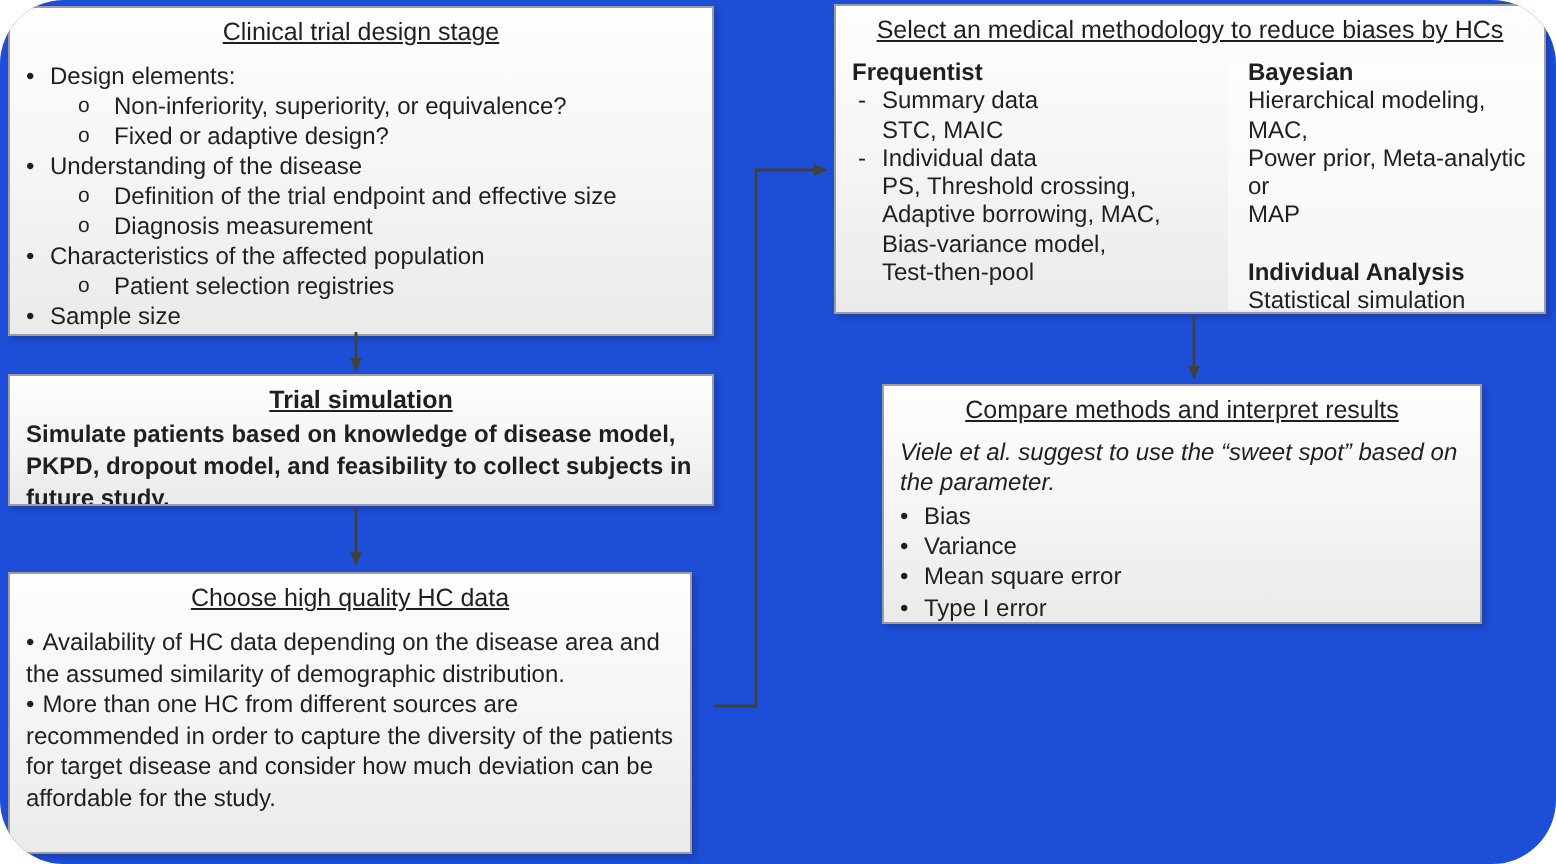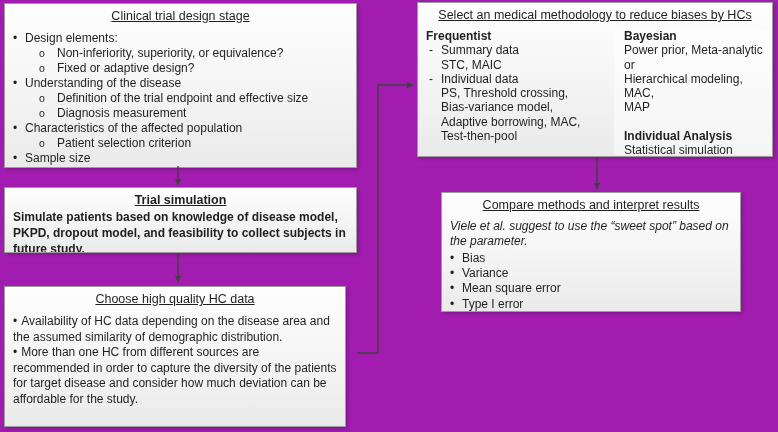--- a/index.html
+++ b/index.html
@@ -1,18 +1,18 @@
 <!DOCTYPE html>
 <html><head>
 <meta charset="utf-8">
 <style>
   html,body{margin:0;padding:0;background:#ffffff;}
   .canvas{
-    position:relative;width:778px;height:432px;background:#a21caf;
-    font-family:"Liberation Sans", sans-serif;color:#1f1f1f;overflow:hidden;
+    position:relative;width:778px;height:432px;background:#1d4ed8;
+    font-family:"Liberation Sans", sans-serif;color:#1f1f1f;overflow:hidden;border-radius:32px;
   }
   .fbox{
     position:absolute;box-sizing:border-box;
     border:1px solid #9d9d9d;
     background:linear-gradient(180deg,#fefefe 0%,#f4f4f4 55%,#eaeaea 100%);
     box-shadow:2px 2px 3px rgba(0,0,0,0.18);
     font-size:12px;overflow:hidden;
   }
   .btitle{
     text-align:center;text-decoration:underline;
@@ -83,21 +83,21 @@
       <div class="row lvl2">
           <span class="mk">o</span>
           <span class="txt">Diagnosis measurement</span>
         </div>
       <div class="row lvl1">
           <span class="mk">•</span>
           <span class="txt">Characteristics of the affected population</span>
         </div>
       <div class="row lvl2">
           <span class="mk">o</span>
-          <span class="txt">Patient selection criterion</span>
+          <span class="txt">Patient selection registries</span>
         </div>
       <div class="row lvl1">
           <span class="mk">•</span>
           <span class="txt">Sample size</span>
         </div>
     </div>
   </div>
 
   <div class="fbox" id="box2">
     <div class="btitle">Trial simulation</div>
@@ -120,28 +120,28 @@
         <div class="fl-row">
             <span class="dash">-</span>
             <span>Summary data</span>
           </div>
         <div class="fl-cont">STC, MAIC</div>
         <div class="fl-row">
             <span class="dash">-</span>
             <span>Individual data</span>
           </div>
         <div class="fl-cont">PS, Threshold crossing,</div>
+        <div class="fl-cont">Adaptive borrowing, MAC,</div>
         <div class="fl-cont">Bias-variance model,</div>
-        <div class="fl-cont">Adaptive borrowing, MAC,</div>
         <div class="fl-cont">Test-then-pool</div>
       </div>
       <div class="col-right">
         <div class="head">Bayesian</div>
+        <div>Hierarchical modeling, MAC,</div>
         <div>Power prior, Meta-analytic or</div>
-        <div>Hierarchical modeling, MAC,</div>
         <div>MAP</div>
         <div class="head gap-block">Individual Analysis</div>
         <div>Statistical simulation</div>
 
       </div>
     </div>
   </div>
 
   <div class="fbox" id="box5">
     <div class="btitle">Compare methods and interpret results</div>

